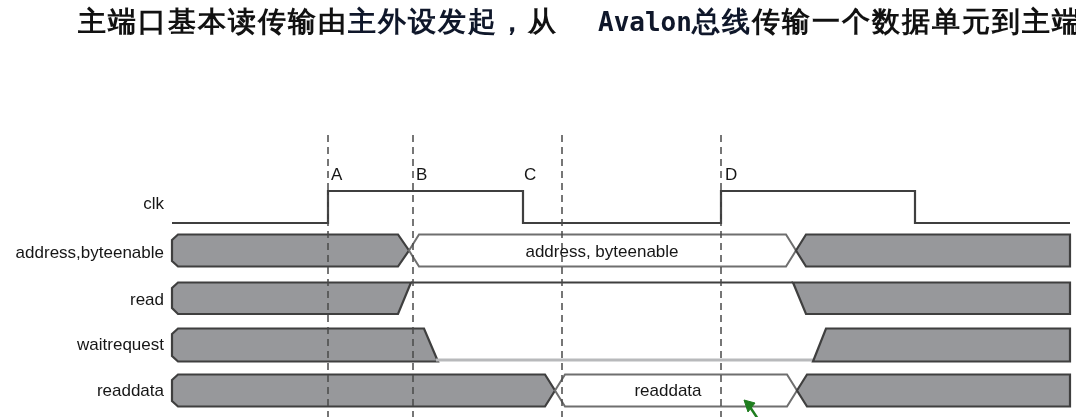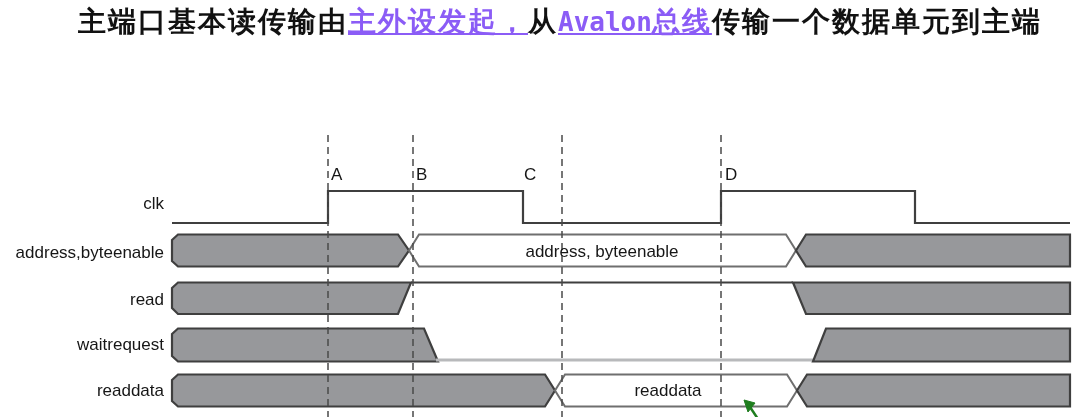--- a/index.html
+++ b/index.html
@@ -5,22 +5,22 @@
   html,body{margin:0;padding:0;}
   body{
     width:1076px;height:417px;overflow:hidden;background:#ffffff;position:relative;
     font-family:"Liberation Sans",sans-serif;
   }
   .para{
     position:absolute;left:78px;top:1px;width:995px;
     font-weight:bold;font-size:28px;line-height:41px;letter-spacing:2px;color:#111111;
   }
   .pline{white-space:nowrap;}
-  .red{color:#8b5cf6;text-decoration:underline;}
-  .mono{font-family:"DejaVu Sans Mono",monospace;font-size:26px;letter-spacing:0px;}
+  .red{color:#0f172a;}
+  .mono{font-family:"DejaVu Sans Mono",monospace;font-size:26px;letter-spacing:0px;margin-left:40px;}
   .wave{position:absolute;left:0;top:0;}
   .slabel{font:17px "Liberation Sans",sans-serif;fill:#161616;text-anchor:end;}
   .mlabel{font:17px "Liberation Sans",sans-serif;fill:#161616;text-anchor:start;}
   .buslabel{font:17px "Liberation Sans",sans-serif;fill:#161616;text-anchor:middle;}
   .gray{fill:#97989b;stroke:#3f3f3f;stroke-width:2.2;stroke-linejoin:miter;}
   .whitebus{fill:#ffffff;stroke:#6f6f6f;stroke-width:2;stroke-linejoin:miter;}
   .sig{fill:none;stroke:#3f3f3f;stroke-width:2.2;}
   .lowline{fill:none;stroke:#b8b9bb;stroke-width:3;}
   .dash{stroke:#4a4a4a;stroke-width:1.5;stroke-dasharray:7 5;}
   .green{stroke:#1e7d1e;fill:#1e7d1e;}

